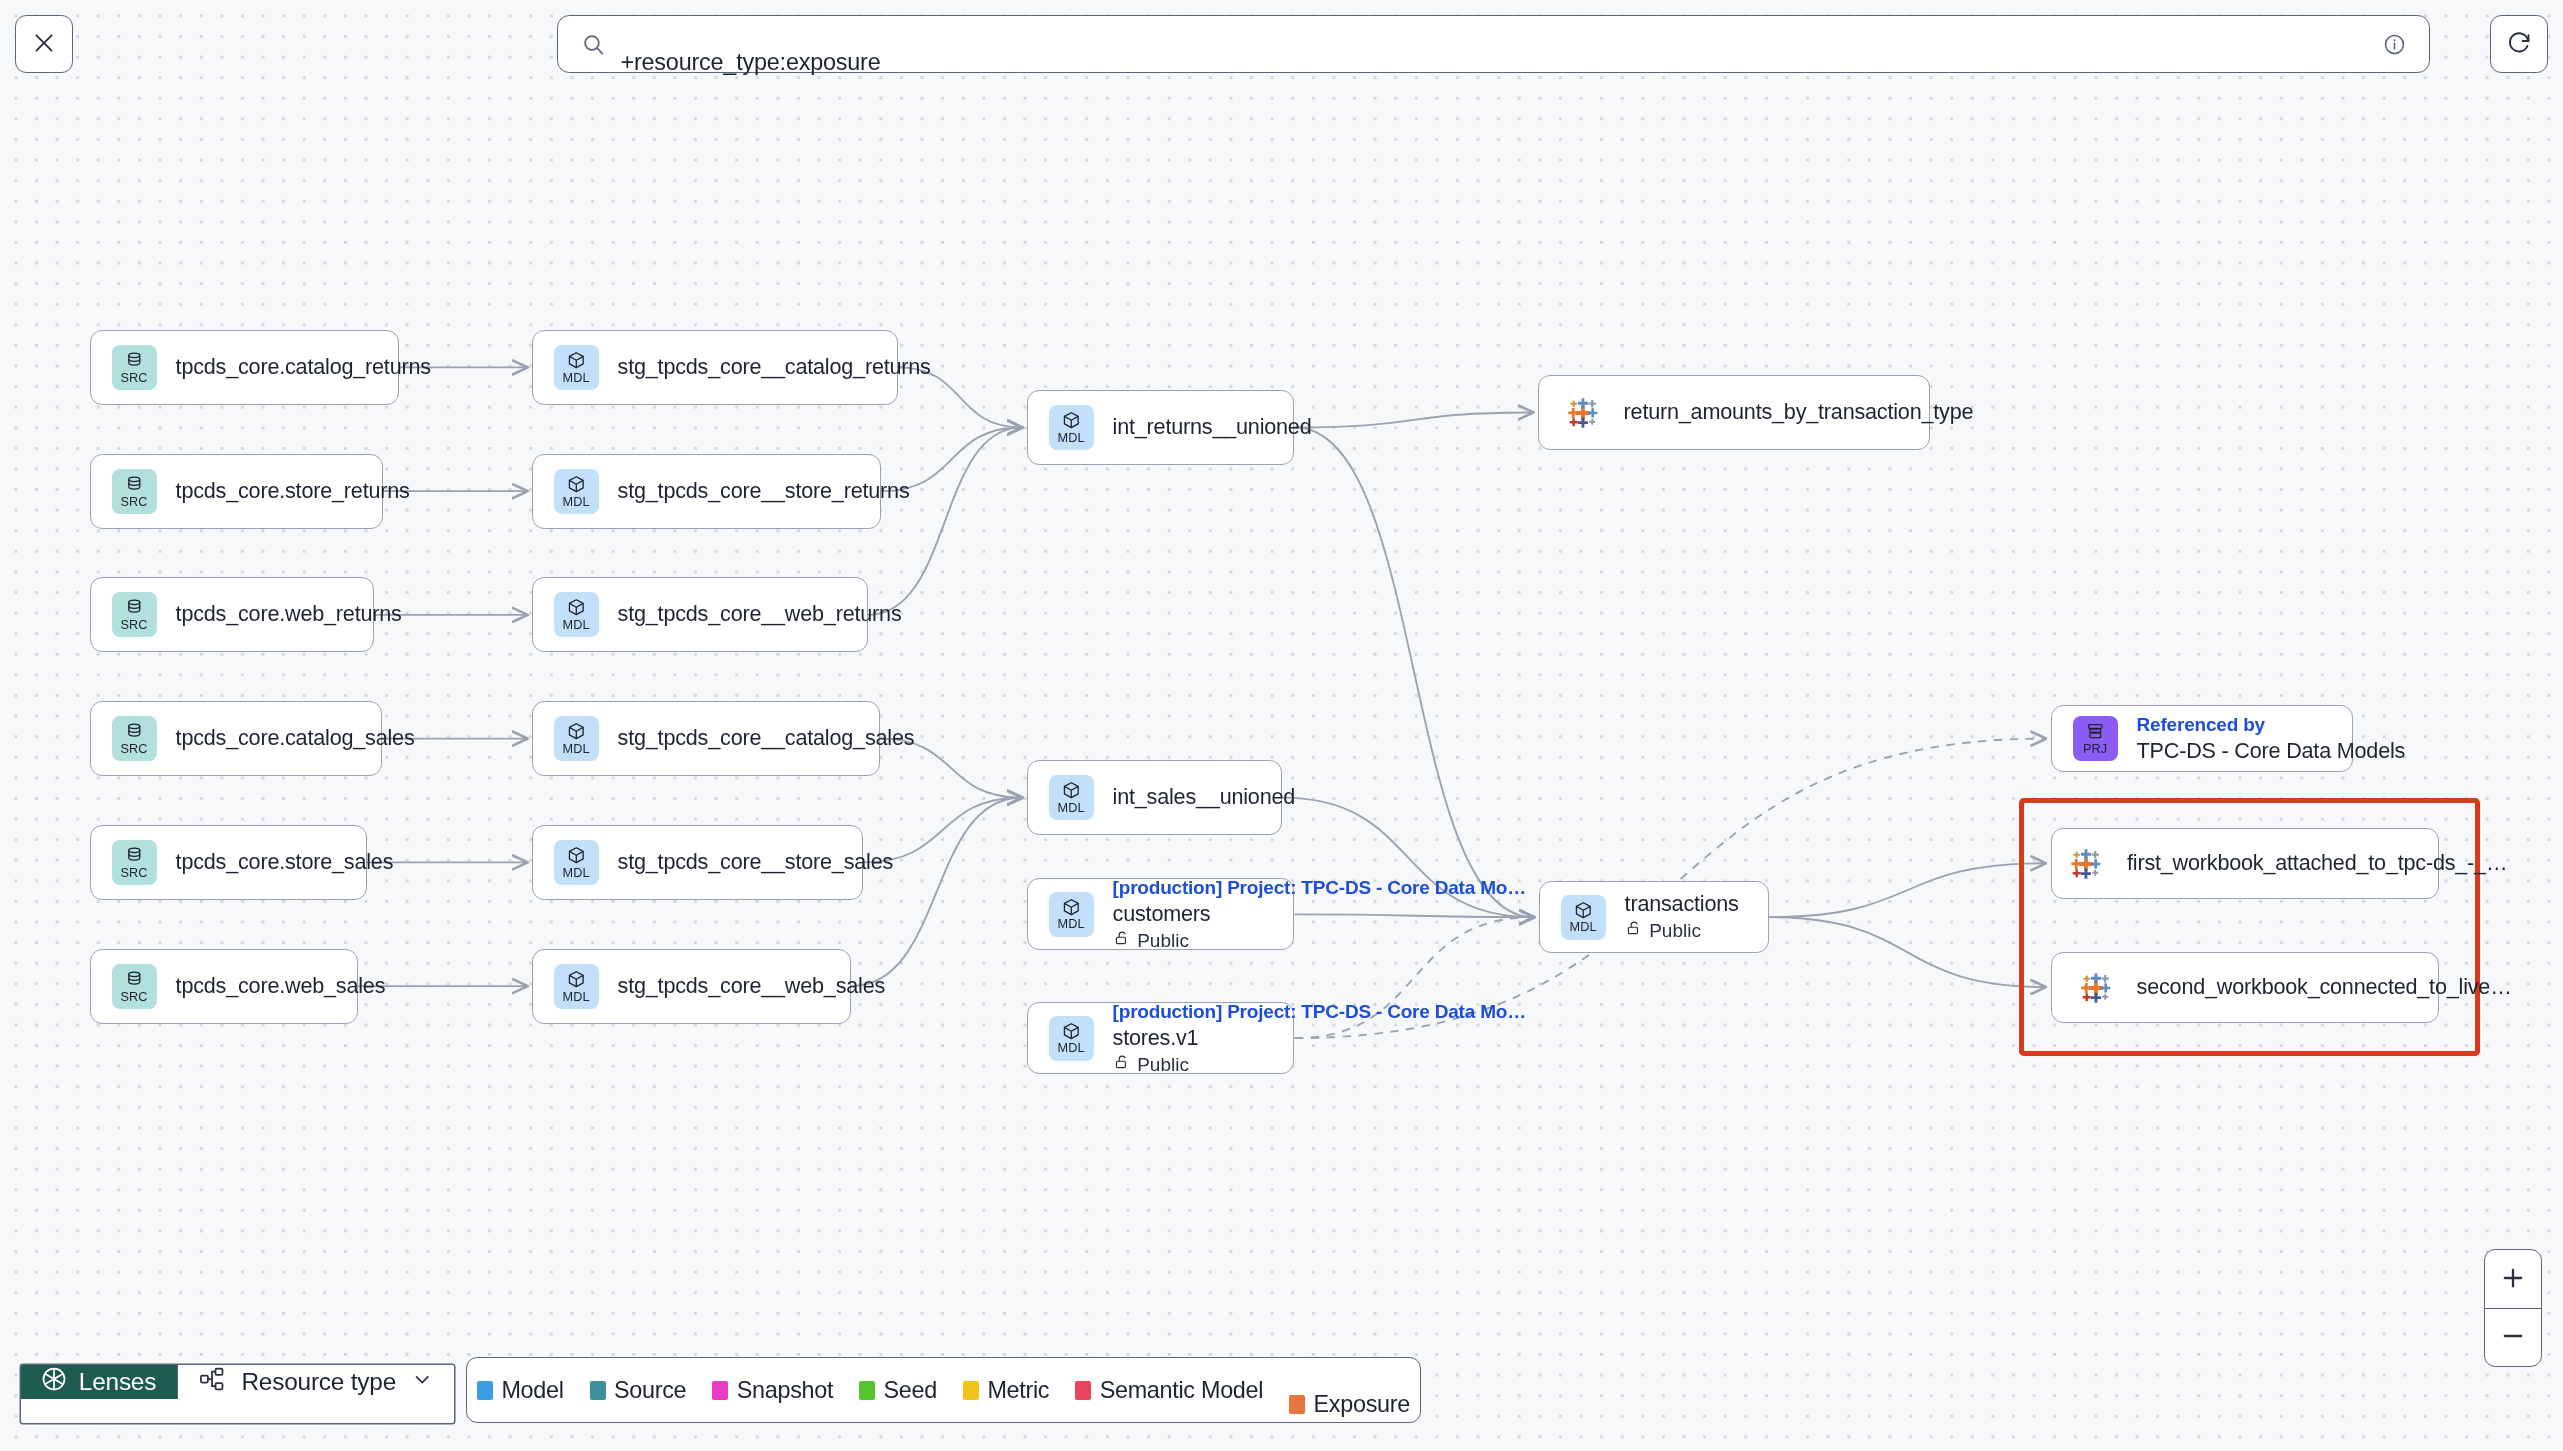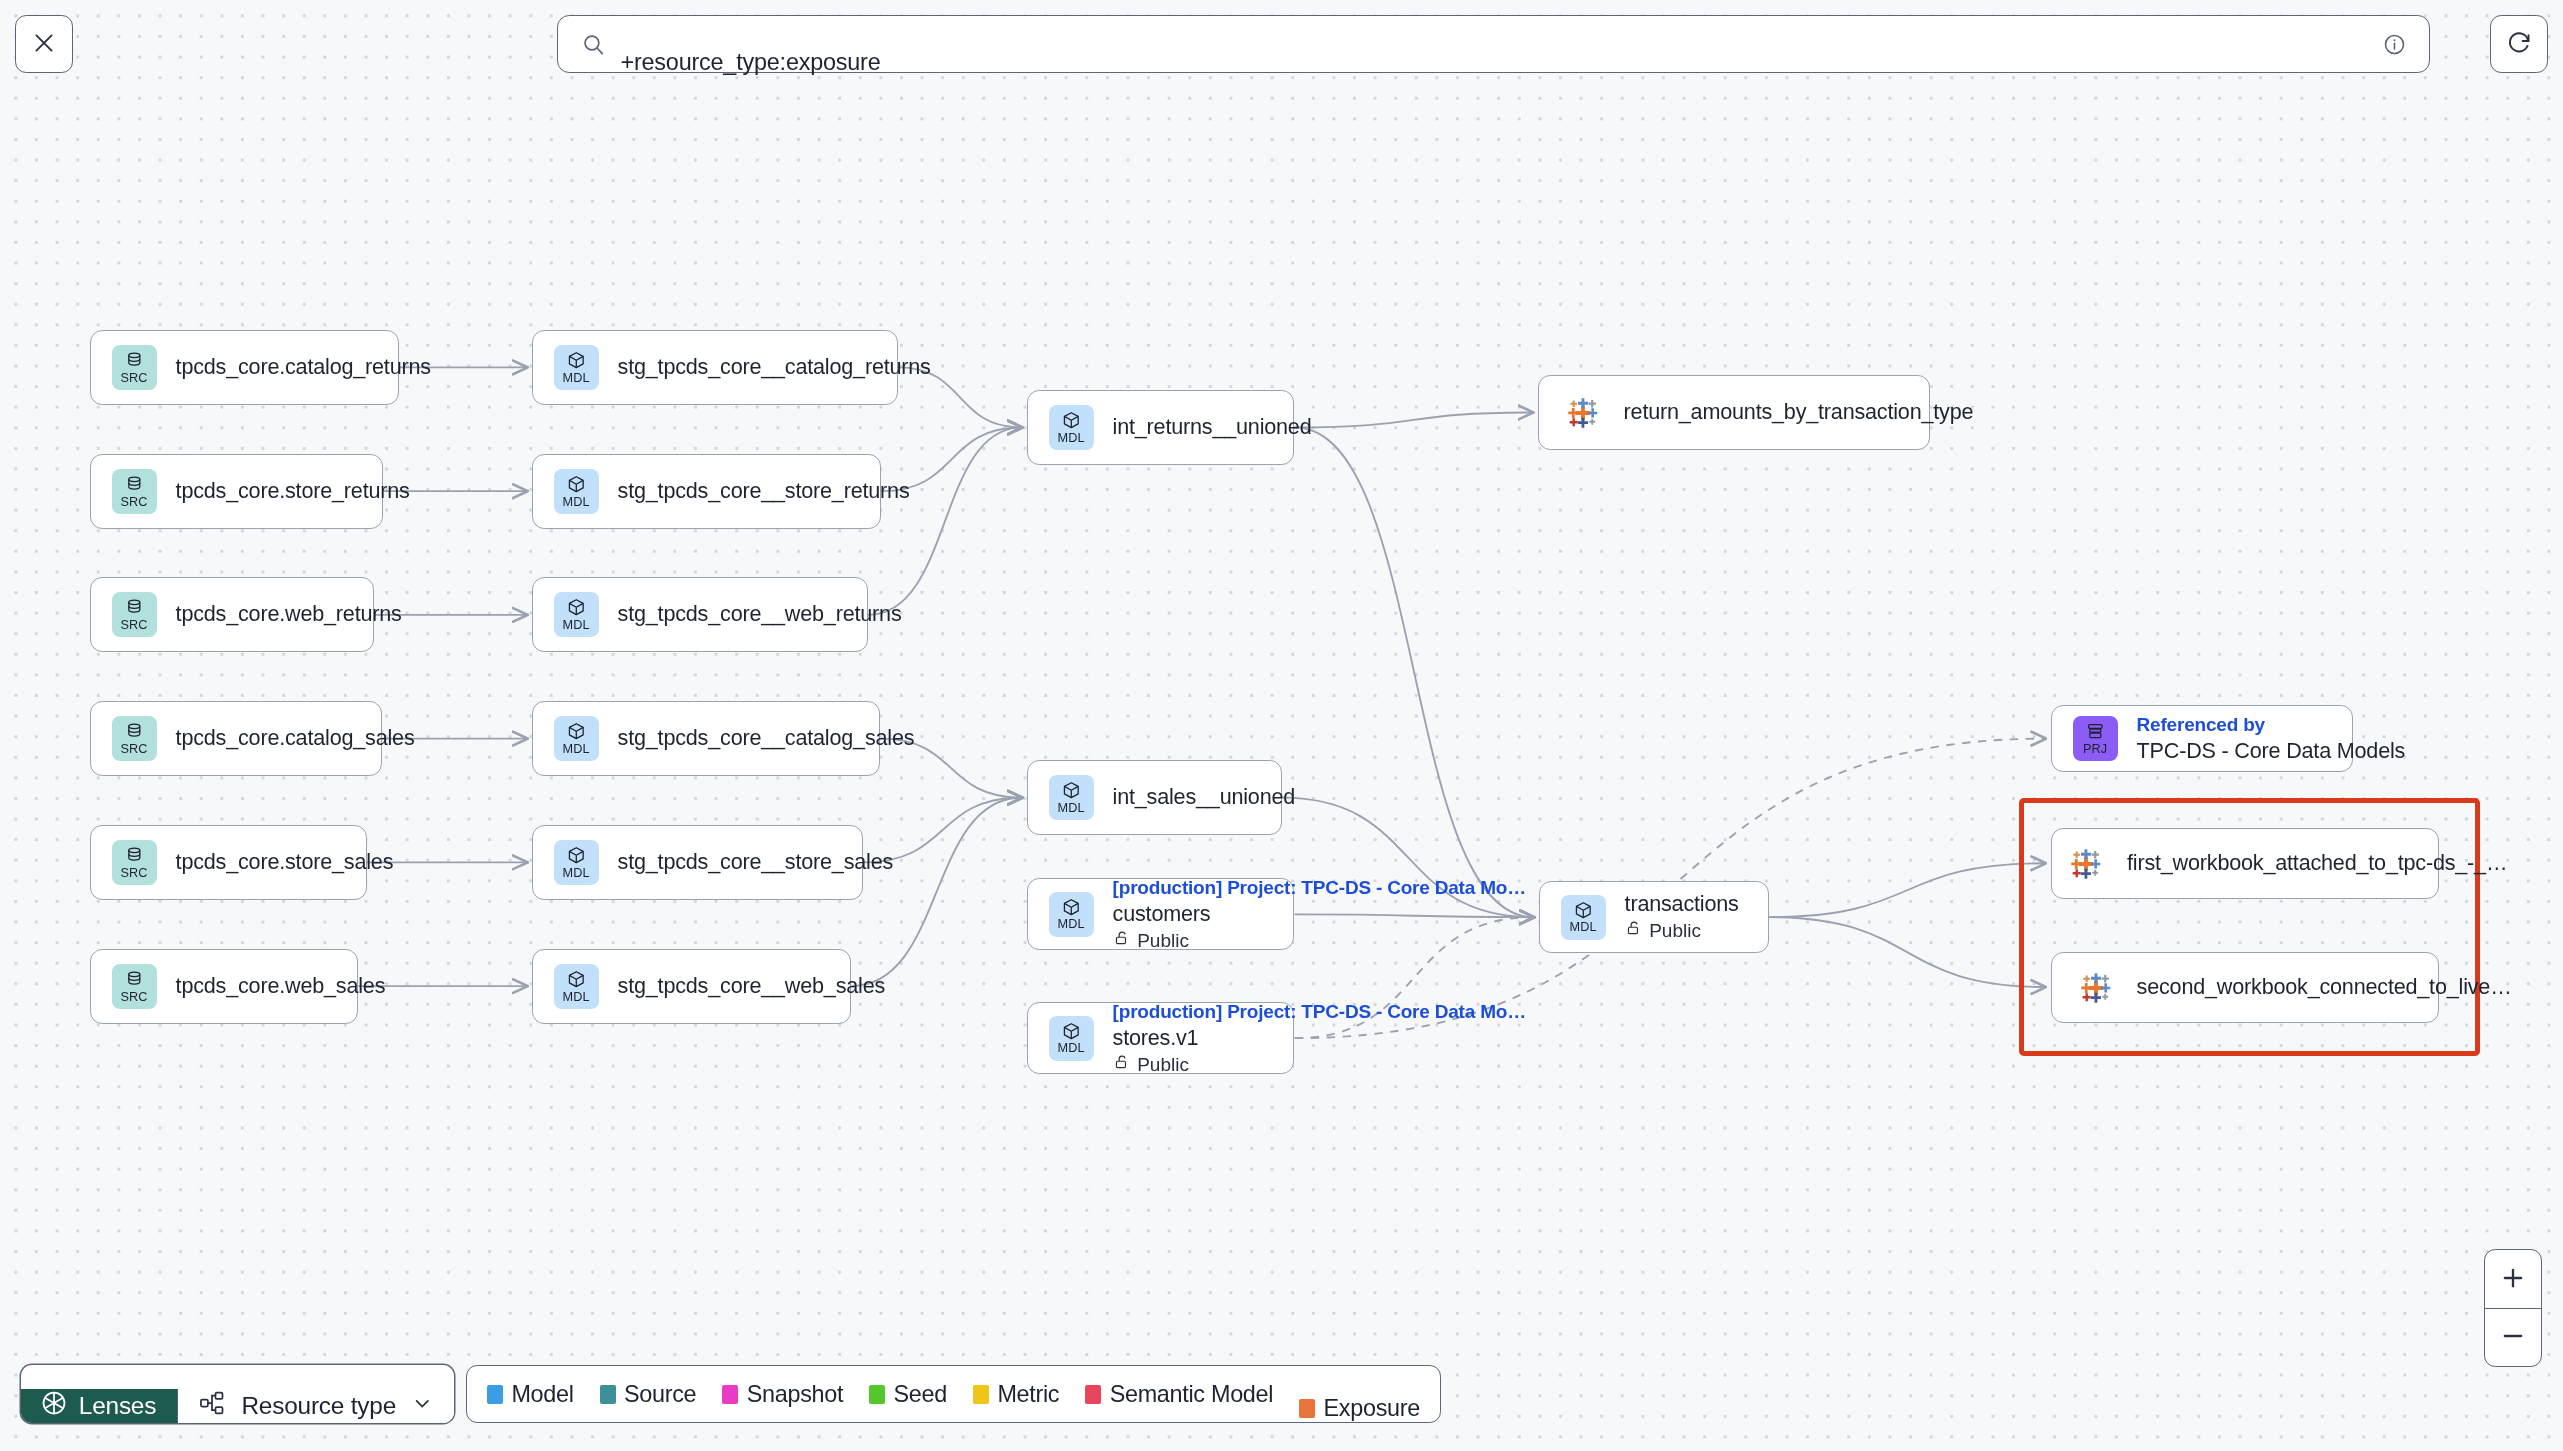--- a/index.html
+++ b/index.html
@@ -110,48 +110,48 @@
     border: 5.6px solid #d93a1c;
     border-radius: 4.7px;
     z-index: 5;
     background: transparent;
   }
 
   
   .bottom-bar { position: absolute; left: 0; bottom: 0; width: 2563px; height: 120px; z-index: 40; }
   .lens-group {
     position: absolute; left: 20.6px; bottom: 28px;
-    display: flex; align-items: flex-end; height: 58px;
-    border-radius: 11px;
+    display: flex; align-items: flex-start; height: 58px;
+    border-radius: 2px;
     box-shadow: 0 0 0 1.5px #5b6478;
     overflow: hidden;
     background: #ffffff;
   }
   .lens-btn {
     background: #1d5b4e; color: #ffffff;
     display: flex; align-items: center; gap: 11.2px;
     padding: 0 20.6px 0 19px;
     font-size: 24.4px; letter-spacing: -0.2px;
     cursor: pointer;
   }
   .restype-btn {
     background: #ffffff; color: #1d2330;
     display: flex; align-items: center; gap: 15px;
     padding: 0 20.6px 0 20.6px;
     font-size: 24.4px; letter-spacing: -0.2px;
     cursor: pointer;
     border-left: 1.5px solid #5b6478;
   }
   .legend {
-    position: absolute; left: 466px; bottom: 28px; height: 58px;
+    position: absolute; left: 466px; bottom: 28px; height: 66px;
     background: #ffffff;
     border: 1.5px solid #5b6478;
     border-radius: 11.2px;
     display: flex; align-items: center; gap: 0;
-    padding: 0 20px;
+    padding: 0 10px;
   }
   .legend-item { display: flex; align-items: center; gap: 8.4px; margin-right: 26px; }
   .legend-item:last-child { margin-right: 0; margin-top: 28px; }
   .legend-sw { width: 16px; height: 19px; border-radius: 1.9px; }
   .legend-lbl { font-size: 23.4px; color: #1d2330; letter-spacing: -0.3px; white-space: nowrap; }
 
   .zoom-ctrl {
     position: absolute; right: 20.6px; bottom: 84px;
     width: 58px;
     background: #ffffff;

